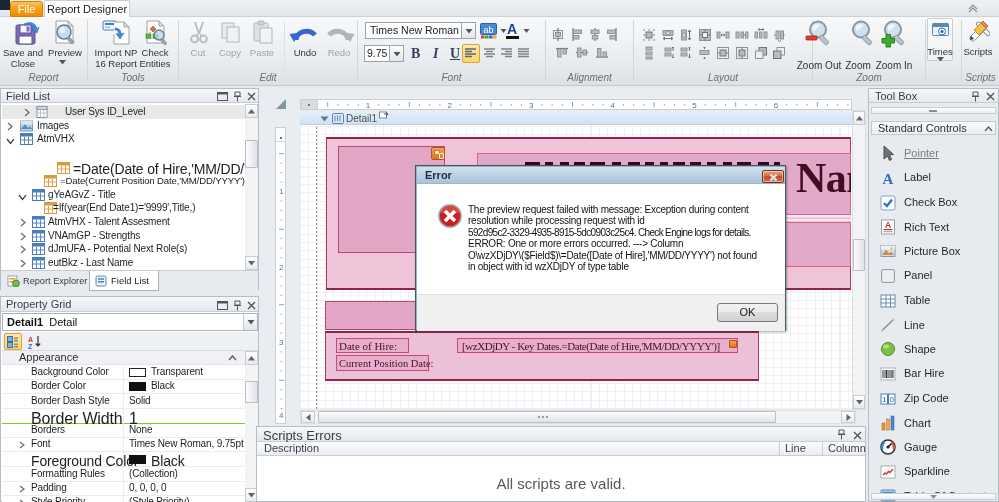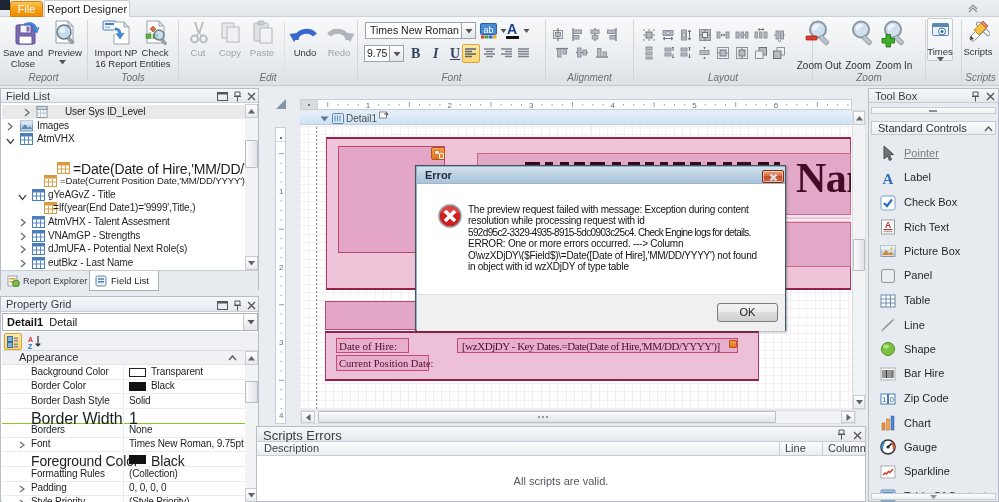--- a/index.html
+++ b/index.html
@@ -797,21 +797,21 @@
   <svg class="abs" style="left:596px;top:4px;" width="9" height="9" viewBox="0 0 9 9">
       <path d="M1 1 L8 8 M8 1 L1 8" stroke="#555" stroke-width="1.4"></path>
     </svg>
   <div class="abs" style="left:0;top:15px;width:608px;height:14px;background:linear-gradient(#fbfcfd,#e9edf1);border-bottom:1px solid #c9ced5;font-size:11px;color:#3a3d42;">
     <span style="position:absolute;left:7px;top:0px;">Description</span>
     <div class="abs" style="left:522px;top:0;width:1px;height:14px;background:#c9ced5;"></div>
     <span style="position:absolute;left:528px;top:0px;">Line</span>
     <div class="abs" style="left:565px;top:0;width:1px;height:14px;background:#c9ced5;"></div>
     <span style="position:absolute;left:571px;top:0px;">Column</span>
   </div>
-  <div class="abs" style="left:0;top:48px;width:608px;text-align:center;font-size:11px;color:#55585c;">All scripts are valid.</div>
+  <div class="abs" style="left:0;top:48px;width:608px;text-align:center;font-size:15px;color:#55585c;">All scripts are valid.</div>
 </div>
 
 <div id="toolbox" class="abs" style="left:868px;top:88px;width:131px;height:414px;border:1px solid #b6bdc6;background:#e7eaee;">
   <div class="abs" style="left:0;top:0;width:129px;height:14px;background:linear-gradient(#f6f8fa,#e4e8ee);border-bottom:1px solid #c8cdd4;font-size:11px;color:#3a3d42;padding:1px 0 0 6px;">Tool Box</div>
   <svg class="abs" style="left:102px;top:2px;" width="9" height="11" viewBox="0 0 9 11">
       <path d="M2 1 h5 v4 h-5 z M1 5.5 h7 M4.5 5.5 v5" stroke="#555" fill="none"></path>
     </svg>
   <svg class="abs" style="left:117px;top:3px;" width="9" height="9" viewBox="0 0 9 9">
       <path d="M1 1 L8 8 M8 1 L1 8" stroke="#555" stroke-width="1.4"></path>
     </svg>

